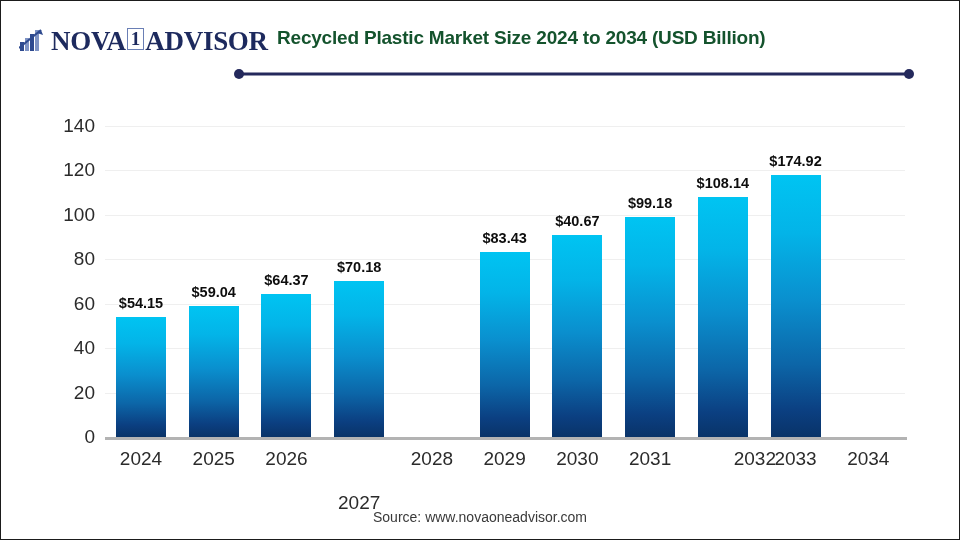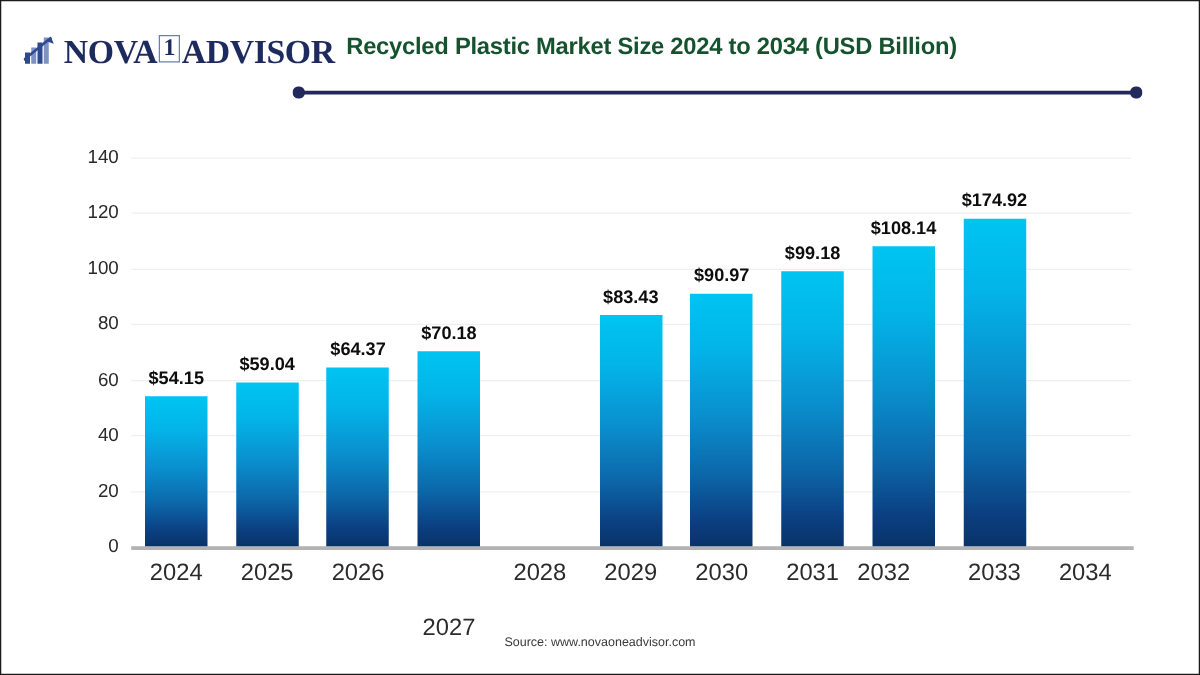--- a/index.html
+++ b/index.html
@@ -109,21 +109,21 @@
     left: 44px;
     top: 125px;
     width: 50px;
     height: 311px;
   }
   .ytick {
     position: absolute;
     right: 0;
     width: 50px;
     text-align: right;
-    font-size: 15px;
+    font-size: 19px;
     color: #2b2b2b;
     transform: translateY(-50%);
     white-space: nowrap;
   }
 
   #bars {
     position: absolute;
     left: 104px;
     top: 125px;
     width: 800px;
@@ -159,21 +159,21 @@
     font-size: 19px;
     color: #2b2b2b;
   }
 
   #source {
     position: absolute;
     left: 0;
     top: 508px;
     width: 958px;
     text-align: center;
-    font-size: 10px;
+    font-size: 14px;
     color: #3a3a3a;
   }
 </style>
 </head>
 <body>
 
 <div id="page">
 
   <div id="header">
 
@@ -240,21 +240,21 @@
       <div class="bar-slot" style="left: 218.182px;">
         <div class="bar" style="height: 155.9px;"></div>
         <div class="bar-label" style="bottom: 161.9px;">$70.18</div>
       </div>
       <div class="bar-slot" style="left: 363.636px; margin-top: 12px;">
         <div class="bar" style="height: 185.334px;"></div>
         <div class="bar-label" style="bottom: 191.334px;">$83.43</div>
       </div>
       <div class="bar-slot" style="left: 436.364px;">
         <div class="bar" style="height: 202.083px;"></div>
-        <div class="bar-label" style="bottom: 208.083px;">$90.97</div>
+        <div class="bar-label" style="bottom: 208.083px;">$40.67</div>
       </div>
       <div class="bar-slot" style="left: 509.091px;">
         <div class="bar" style="height: 220.321px;"></div>
         <div class="bar-label" style="bottom: 226.321px;">$99.18</div>
       </div>
       <div class="bar-slot" style="left: 581.818px;">
         <div class="bar" style="height: 240.225px;"></div>
         <div class="bar-label" style="bottom: 246.225px;">$108.14</div>
       </div>
       <div class="bar-slot" style="left: 654.545px;">
@@ -265,16 +265,16 @@
 
   <div id="source">Source: www.novaoneadvisor.com</div>
 <div class="xtick" style="left: 104px;">2024</div>
     <div class="xtick" style="left: 176.727px;">2025</div>
     <div class="xtick" style="left: 249.455px;">2026</div>
     <div class="xtick" style="left: 322.182px; margin-top: 44px;">2027</div>
     <div class="xtick" style="left: 394.909px;">2028</div>
     <div class="xtick" style="left: 467.636px;">2029</div>
     <div class="xtick" style="left: 540.364px;">2030</div>
     <div class="xtick" style="left: 613.091px;">2031</div>
-    <div class="xtick" style="left: 670px;">2032</div>
+    <div class="xtick" style="left: 703px; text-align: right;">2032</div>
     <div class="xtick" style="left: 758.545px;">2033</div>
     <div class="xtick" style="left: 831.273px;">2034</div>
   </div>
 
 </body></html>

